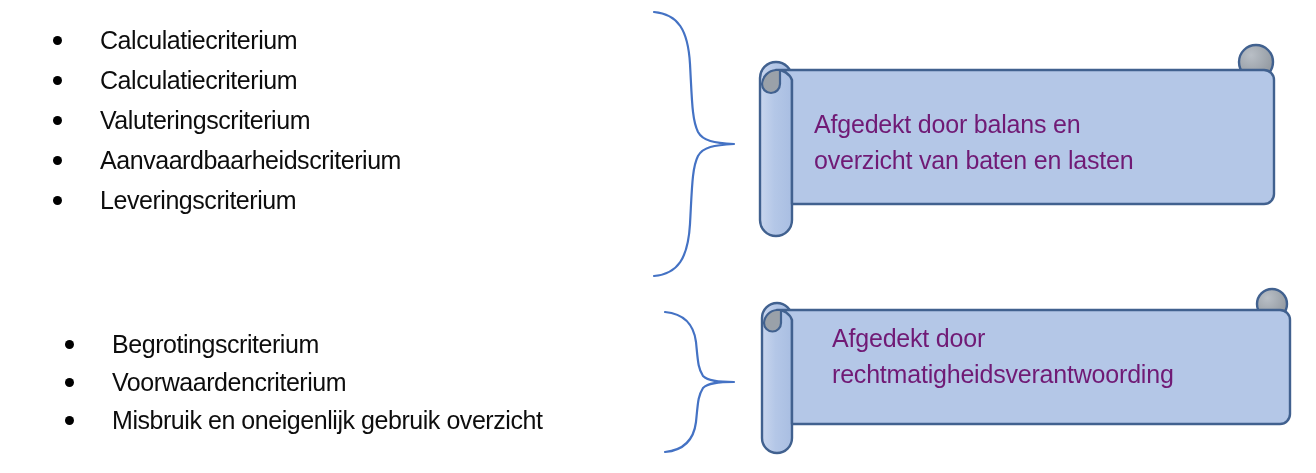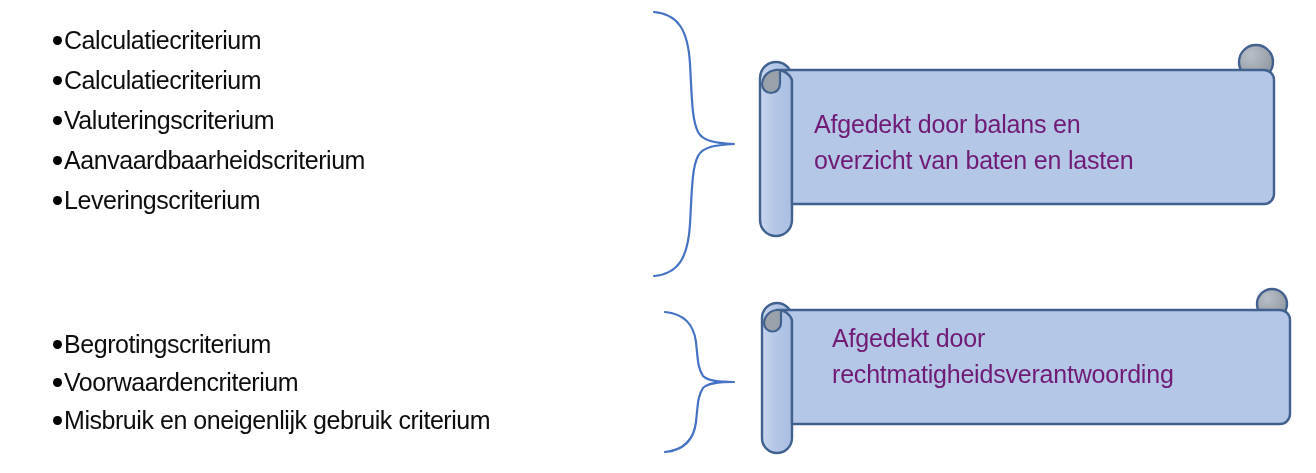--- a/index.html
+++ b/index.html
@@ -23,41 +23,41 @@
   .bullet-list {
     position: absolute;
     margin: 0;
     padding: 0;
     list-style: none;
   }
   .bullet-item {
     position: relative;
     height: 40px;
     line-height: 40px;
-    padding-left: 64px;
+    padding-left: 100px;
     font-family: "Liberation Sans", sans-serif;
     font-size: 25px;
     font-weight: 400;
     color: #0d0d0d;
     white-space: nowrap;
     letter-spacing: -0.45px;
   }
   .bullet-item .bullet-dot {
     position: absolute;
     left: 53px;
     top: 50%;
     width: 9px;
     height: 9px;
     margin-top: -4px;
     border-radius: 50%;
     background: #000000;
   }
   #list-one  { left: 0px; top: 20px; }
   #list-two  { left: 0px; top: 325px; }
-  #list-two .bullet-item { height: 38px; line-height: 38px; }
+  #list-two .bullet-item { height: 38px; line-height: 38px; margin-left: 12px; }
 
   
   .brace {
     position: absolute;
   }
   .brace svg { display: block; overflow: visible; }
   #brace-one { left: 648px; top: 8px;  width: 92px; height: 272px; }
   #brace-two { left: 660px; top: 308px; width: 80px; height: 148px; }
 
   
@@ -117,21 +117,21 @@
     <li class="bullet-item">
       <span class="bullet-dot"></span>
       <span class="bullet-label">Begrotingscriterium</span>
     </li>
     <li class="bullet-item">
       <span class="bullet-dot"></span>
       <span class="bullet-label">Voorwaardencriterium</span>
     </li>
     <li class="bullet-item">
       <span class="bullet-dot"></span>
-      <span class="bullet-label">Misbruik en oneigenlijk gebruik criterium</span>
+      <span class="bullet-label">Misbruik en oneigenlijk gebruik overzicht</span>
     </li>
   </ul>
 
   <div class="brace" id="brace-one">
     <svg width="92" height="272" viewBox="0 0 92 272" fill="none">
       <path d="M6 4
                C 30 6, 40 22, 42 56
                C 44 92, 44 112, 50 124
                C 55 133, 66 135, 86 136
                C 66 137, 55 139, 50 148

